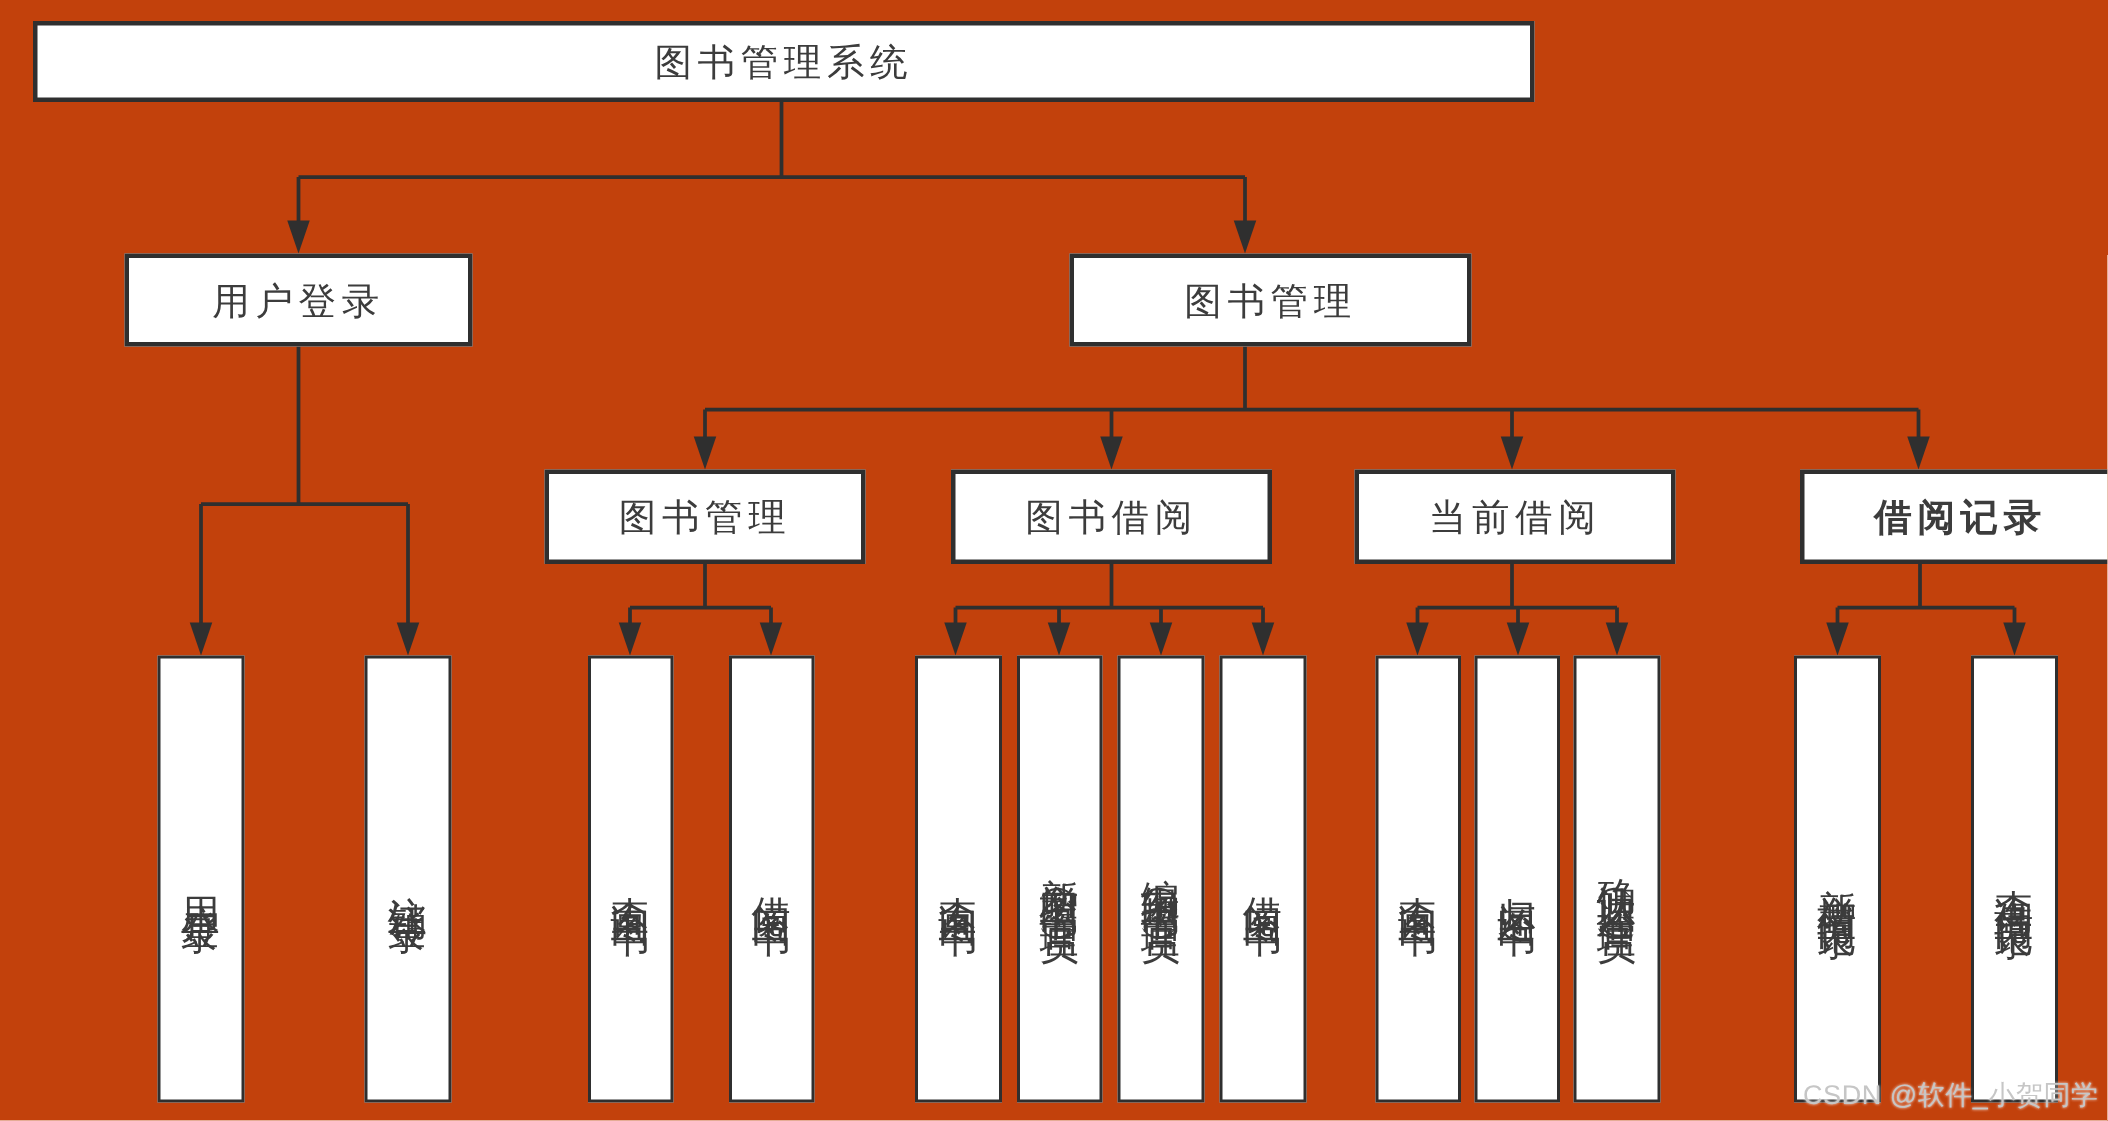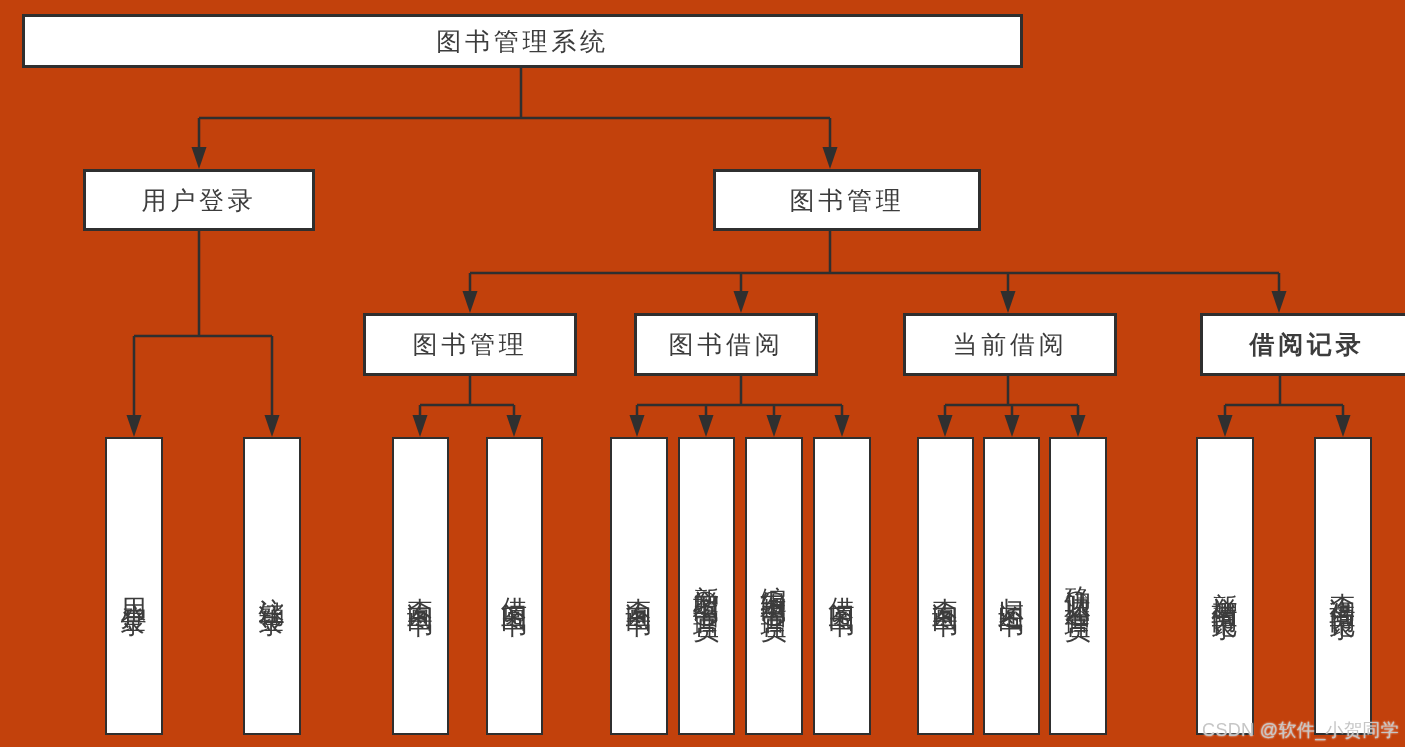--- a/index.html
+++ b/index.html
@@ -30,21 +30,21 @@
   .node span {
     letter-spacing: 0.15em;
     white-space: nowrap;
   }
   .root-node  { left: 22px;  top: 14px;  width: 1001px; height: 54px; font-size: 25px; }
   .l2-node    { top: 169px;  height: 62px; font-size: 25px; }
   .n-user-login { left: 83px;  width: 232px; }
   .n-book-mgmt  { left: 713px; width: 268px; }
   .l3-node    { top: 313px;  height: 63px; font-size: 25px; }
   .n-newbook  { left: 363px;  width: 214px; }
-  .n-borrow   { left: 634px;  width: 184px; }
+  .n-borrow   { left: 634px;  width: 214px; }
   .n-current  { left: 903px;  width: 214px; }
   .n-record   { left: 1200px; width: 214px; font-weight: bold; }
   .leaf {
     top: 437px;
     height: 298px;
     width: 58px;
     border-width: 2px;
     font-size: 26px;
   }
   .leaf span {

